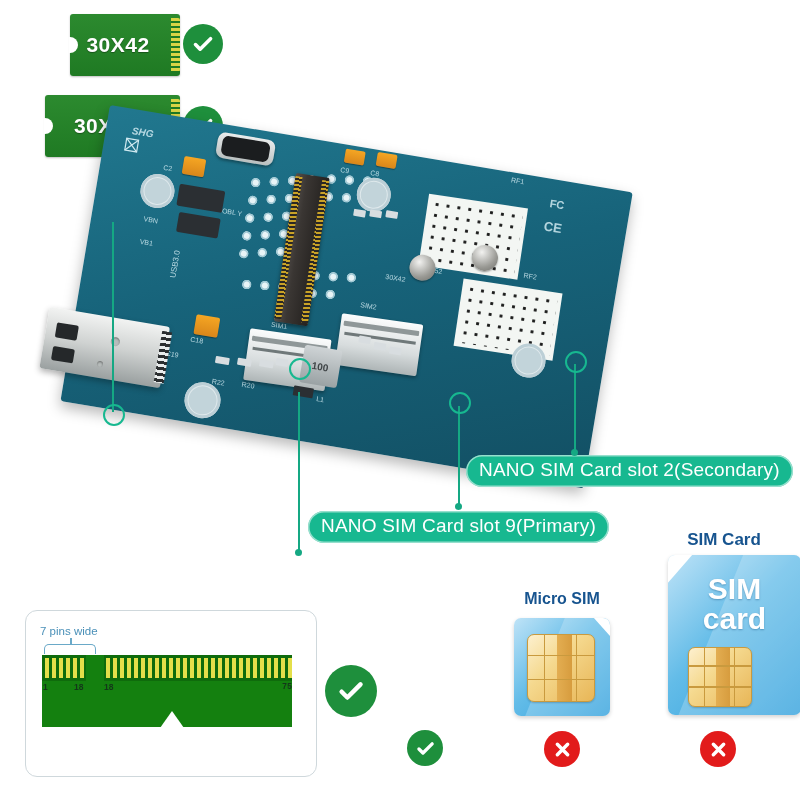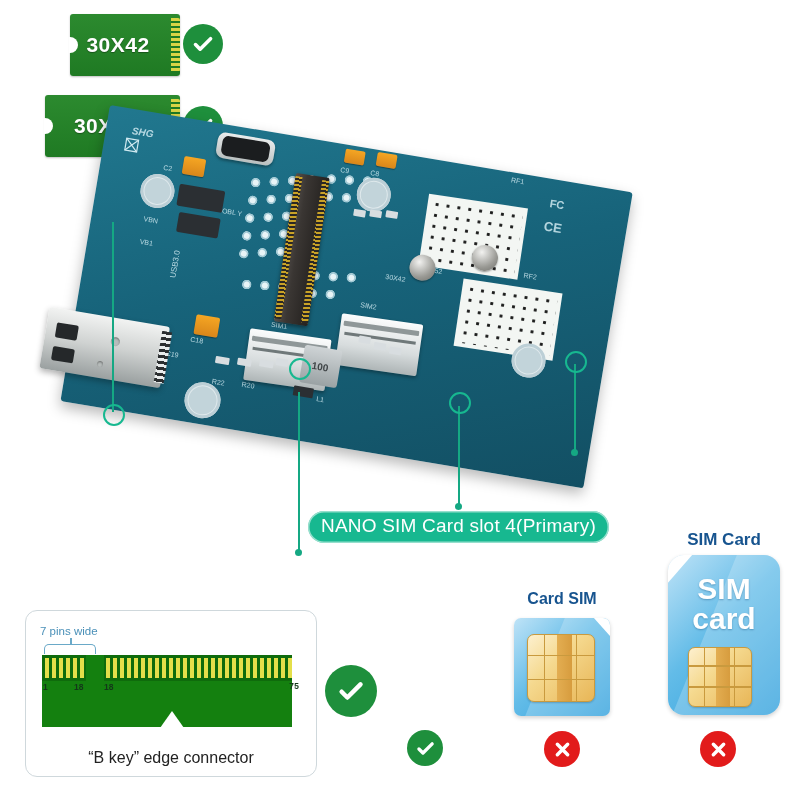--- a/index.html
+++ b/index.html
@@ -158,21 +158,21 @@
     background:linear-gradient(135deg,#bfe3f7 0%,#63bce8 45%,#2e9fdc 100%);
     border-radius:7px;
     box-shadow:0 2px 4px rgba(0,0,0,.18);
     overflow:hidden;
   }
   .simcard .sheen{
     position:absolute;right:-18%;top:-25%;width:85%;height:160%;
     background:rgba(255,255,255,.22);
     transform:rotate(22deg);
   }
-  .simcard.cut{border-radius:16px;}
+  .simcard.cut{border-radius:7px;padding-left:21px;}
   .simcard .corner{
     position:absolute;left:-1px;top:-1px;width:0;height:0;
     border-left:26px solid #ffffff;border-bottom:30px solid transparent;
   }
   .simcard .bigtext{
     position:absolute;left:0;right:0;top:12%;text-align:center;
     color:#ffffff;font-weight:bold;line-height:1.0;
     text-shadow:0 1px 2px rgba(0,60,110,.35);
   }
   .chip{
@@ -347,25 +347,26 @@
     </div>
   </div>
 
   <div class="leader" style="left:112px;top:222px;height:190px;"></div>
   <div class="ring" style="left:103px;top:404px;"></div>
 
   <div class="leader" style="left:298px;top:392px;height:160px;"></div>
   <div class="leader-dot" style="left:295px;top:549px;"></div>
   <div class="ring" style="left:289px;top:358px;"></div>
 
-  <div class="pill" style="left:308px;top:511px;">NANO SIM Card slot 4(Primary)</div>
+  <div class="pill" style="left:308px;top:511px;">NANO SIM Card slot 9(Primary)</div>
   <div class="leader" style="left:458px;top:406px;height:100px;"></div>
   <div class="leader-dot" style="left:455px;top:503px;"></div>
   <div class="ring" style="left:449px;top:392px;"></div>
 
+  <div class="pill" style="left:466px;top:455px;">NANO SIM Card slot 2(Secondary)</div>
   <div class="leader" style="left:574px;top:364px;height:88px;"></div>
   <div class="leader-dot" style="left:571px;top:449px;"></div>
   <div class="ring" style="left:565px;top:351px;"></div>
 
   <div class="bkey-panel">
     <div class="pins-lbl">7 pins wide</div>
     <div class="brace"></div>
 
     <div class="bkey-board">
 
@@ -404,42 +405,41 @@
           <i style="left:156px;"></i>
           <i style="left:163px;"></i>
         <i style="left:170px;"></i>
           <i style="left:177px;"></i>
           <i style="left:184px;"></i>
       </div>
 
       <div class="pinnum" style="left:1px;top:27px;">1</div>
       <div class="pinnum" style="left:32px;top:27px;">18</div>
       <div class="pinnum" style="left:62px;top:27px;">18</div>
-      <div class="pinnum" style="left:247px;top:27px;font-family:Liberation Mono, monospace;">75</div>
+      <div class="pinnum" style="left:240px;top:27px;font-family:Liberation Mono, monospace;">75</div>
 
       <div class="bkey-notch"></div>
     </div>
 
-    <div class="bkey-cap">“B key”  edge connector</div>
   </div>
 
   <div class="badge-circle ok" style="left:325px;top:665px;width:52px;height:52px;">
     <svg width="30" height="30" viewBox="0 0 24 24">
         <path d="M4.5 12.6l4.6 4.6L19.6 6.7" fill="none" stroke="#fff" stroke-width="3.6" stroke-linecap="round" stroke-linejoin="round"></path>
       </svg>
   </div>
 
   <div class="badge-circle ok" style="left:407px;top:730px;width:36px;height:36px;">
     <svg width="21" height="21" viewBox="0 0 24 24">
         <path d="M4.5 12.6l4.6 4.6L19.6 6.7" fill="none" stroke="#fff" stroke-width="3.8" stroke-linecap="round" stroke-linejoin="round"></path>
       </svg>
   </div>
 
   <div class="simfig" style="left:514px;top:618px;width:96px;height:98px;">
-    <div class="cap" style="top:-28px;font-size:16px;">Card SIM</div>
+    <div class="cap" style="top:-28px;font-size:16px;">Micro SIM</div>
     <div class="simcard">
       <div class="sheen"></div>
       <div class="corner" style="left:auto;right:-1px;border-left:none;border-right:18px solid #ffffff;border-bottom:20px solid transparent;"></div>
     </div>
     <div class="chip" style="left:13px;top:16px;width:66px;height:66px;">
       <div class="band"></div>
       <div class="l" style="left:0;top:30%;width:100%;height:1.4px;"></div>
       <div class="l" style="left:0;top:66%;width:100%;height:1.4px;"></div>
       <div class="l" style="left:24%;top:0;width:1.4px;height:100%;"></div>
       <div class="l" style="left:72%;top:0;width:1.4px;height:100%;"></div>

